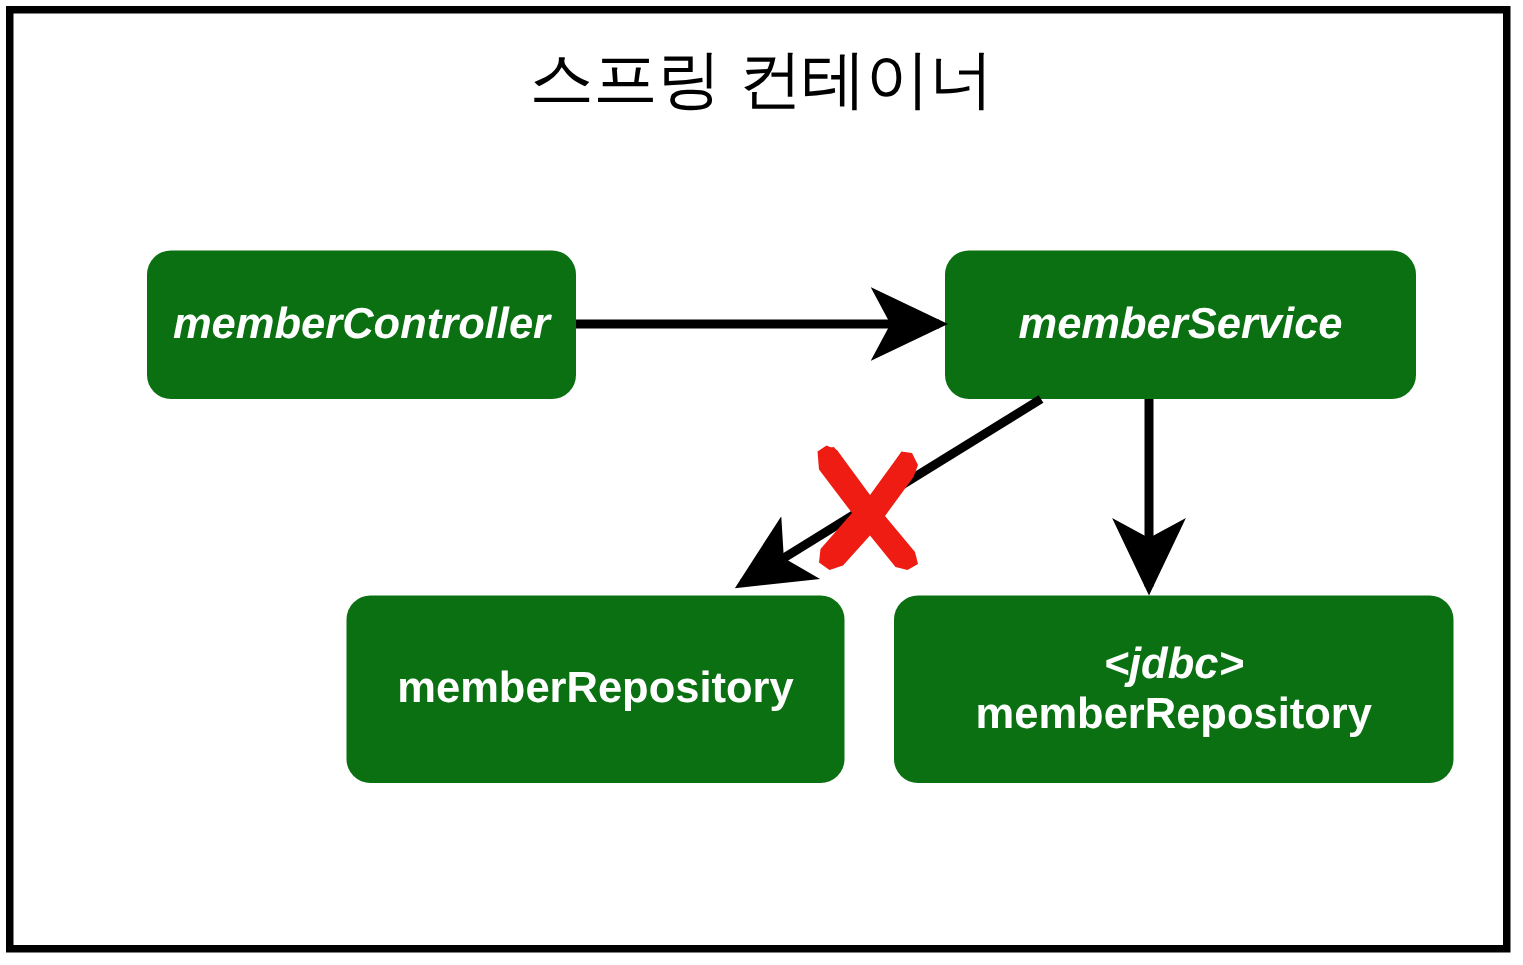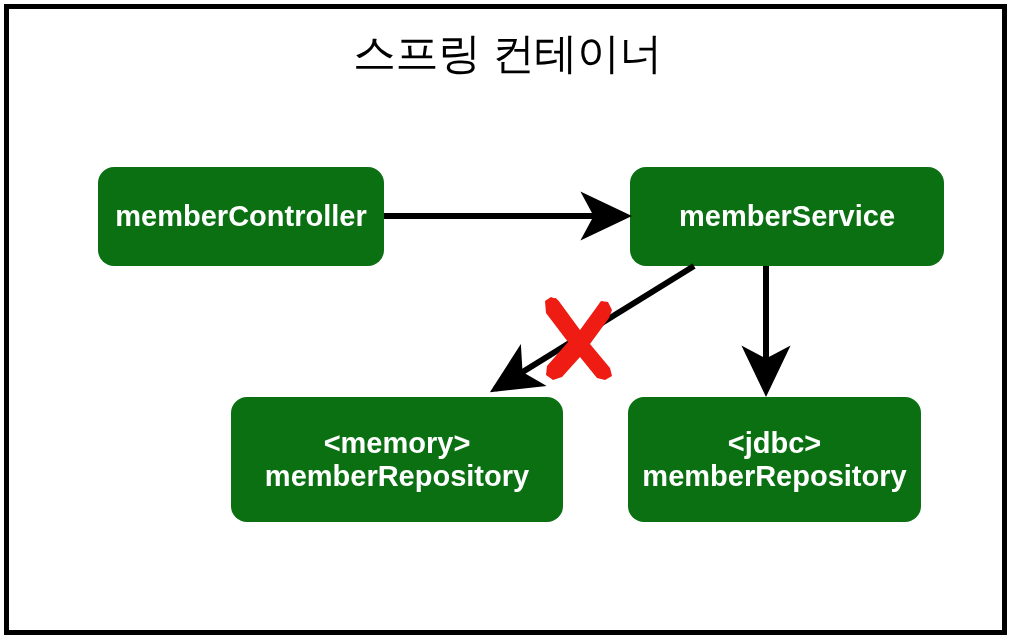--- a/index.html
+++ b/index.html
@@ -63,25 +63,25 @@
   #node-service {
     left: 630px; top: 167px;  width: 314px; height: 99px;
     font-size: 29px;
   }
   #node-memory {
     left: 231px; top: 397px;  width: 332px; height: 125px;
     font-size: 29px;
     flex-direction: column;
   }
   #node-jdbc {
-    left: 628px; top: 397px;  width: 293px; height: 125px;
+    left: 596px; top: 397px;  width: 373px; height: 125px;
     font-size: 29px;
     flex-direction: column;
   }
-  .node .line1 { display: block; }
+  .node .line1 { display: block; font-style: italic; }
   .node .line2 { display: block; }
 
   
   #edges {
     position: absolute;
     left: 0; top: 0;
     width: 1015px; height: 643px;
     z-index: 4;
     pointer-events: none;
   }
@@ -129,21 +129,20 @@
 
   <div class="node" id="node-controller">
     <span class="line1">memberController</span>
   </div>
 
   <div class="node" id="node-service">
     <span class="line1">memberService</span>
   </div>
 
   <div class="node" id="node-memory">
-    <span class="line1">&lt;memory&gt;</span>
     <span class="line2">memberRepository</span>
   </div>
 
   <div class="node" id="node-jdbc">
     <span class="line1">&lt;jdbc&gt;</span>
     <span class="line2">memberRepository</span>
   </div>
 
 </div>
 

